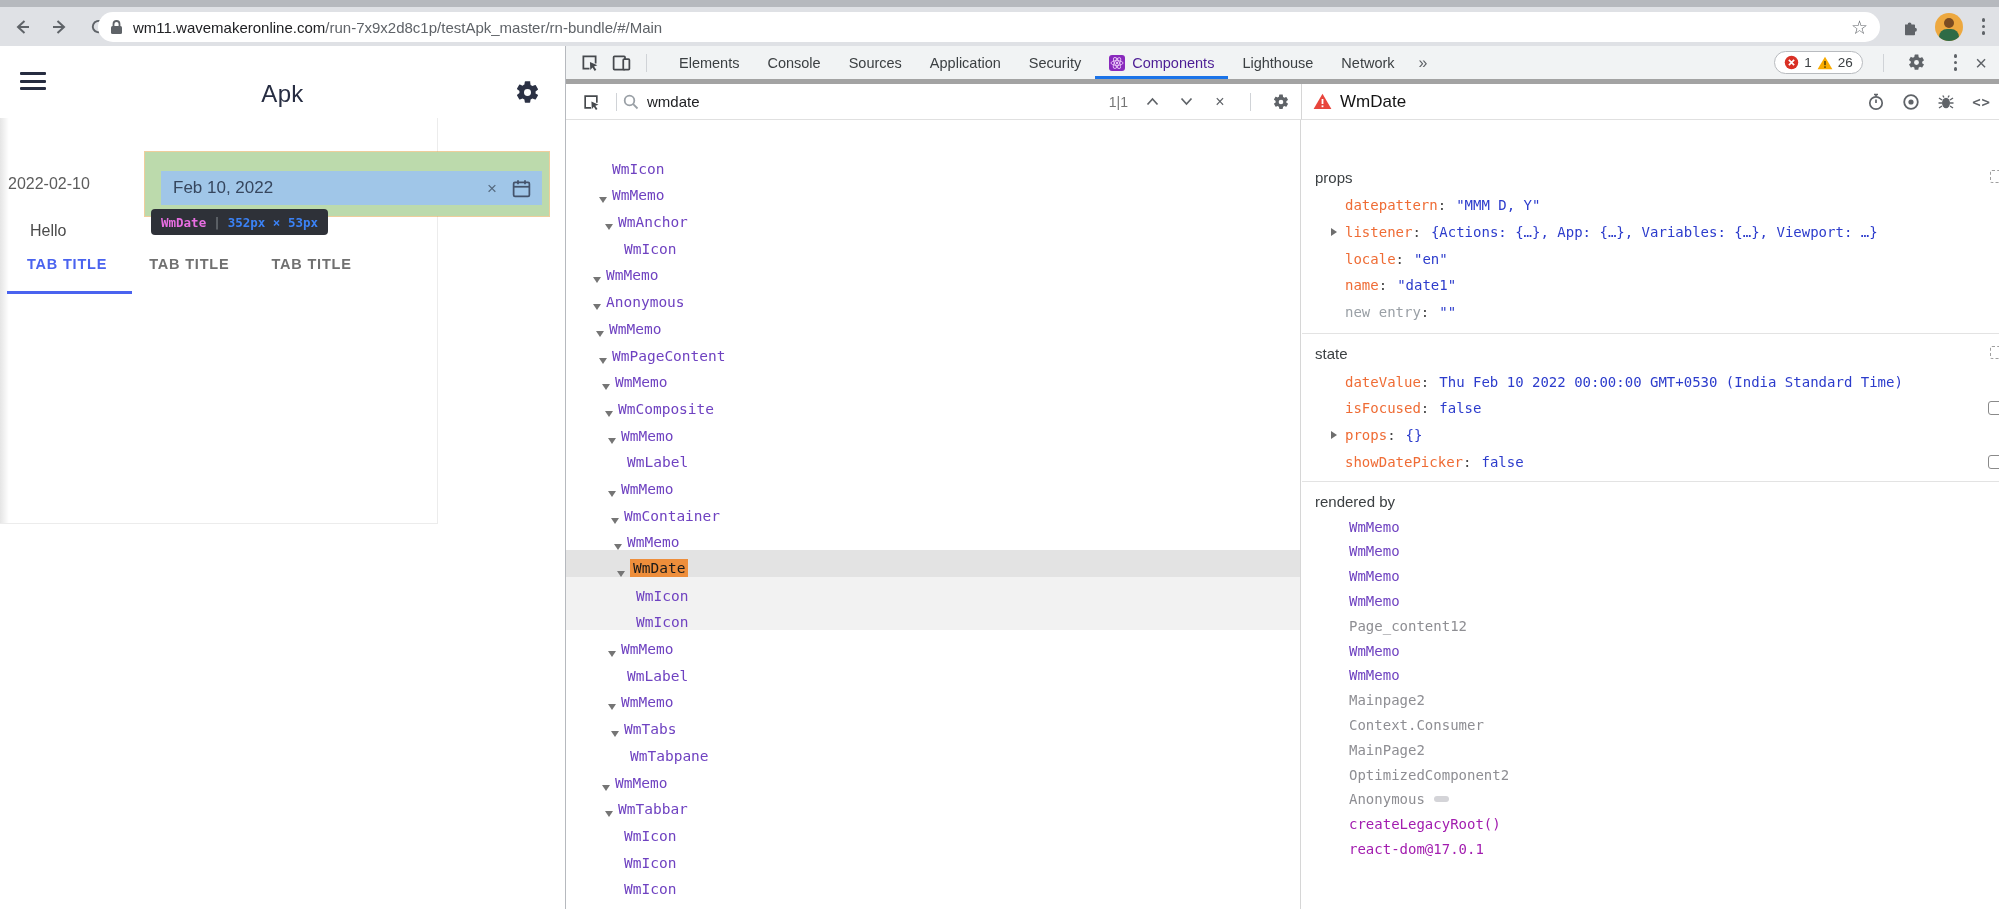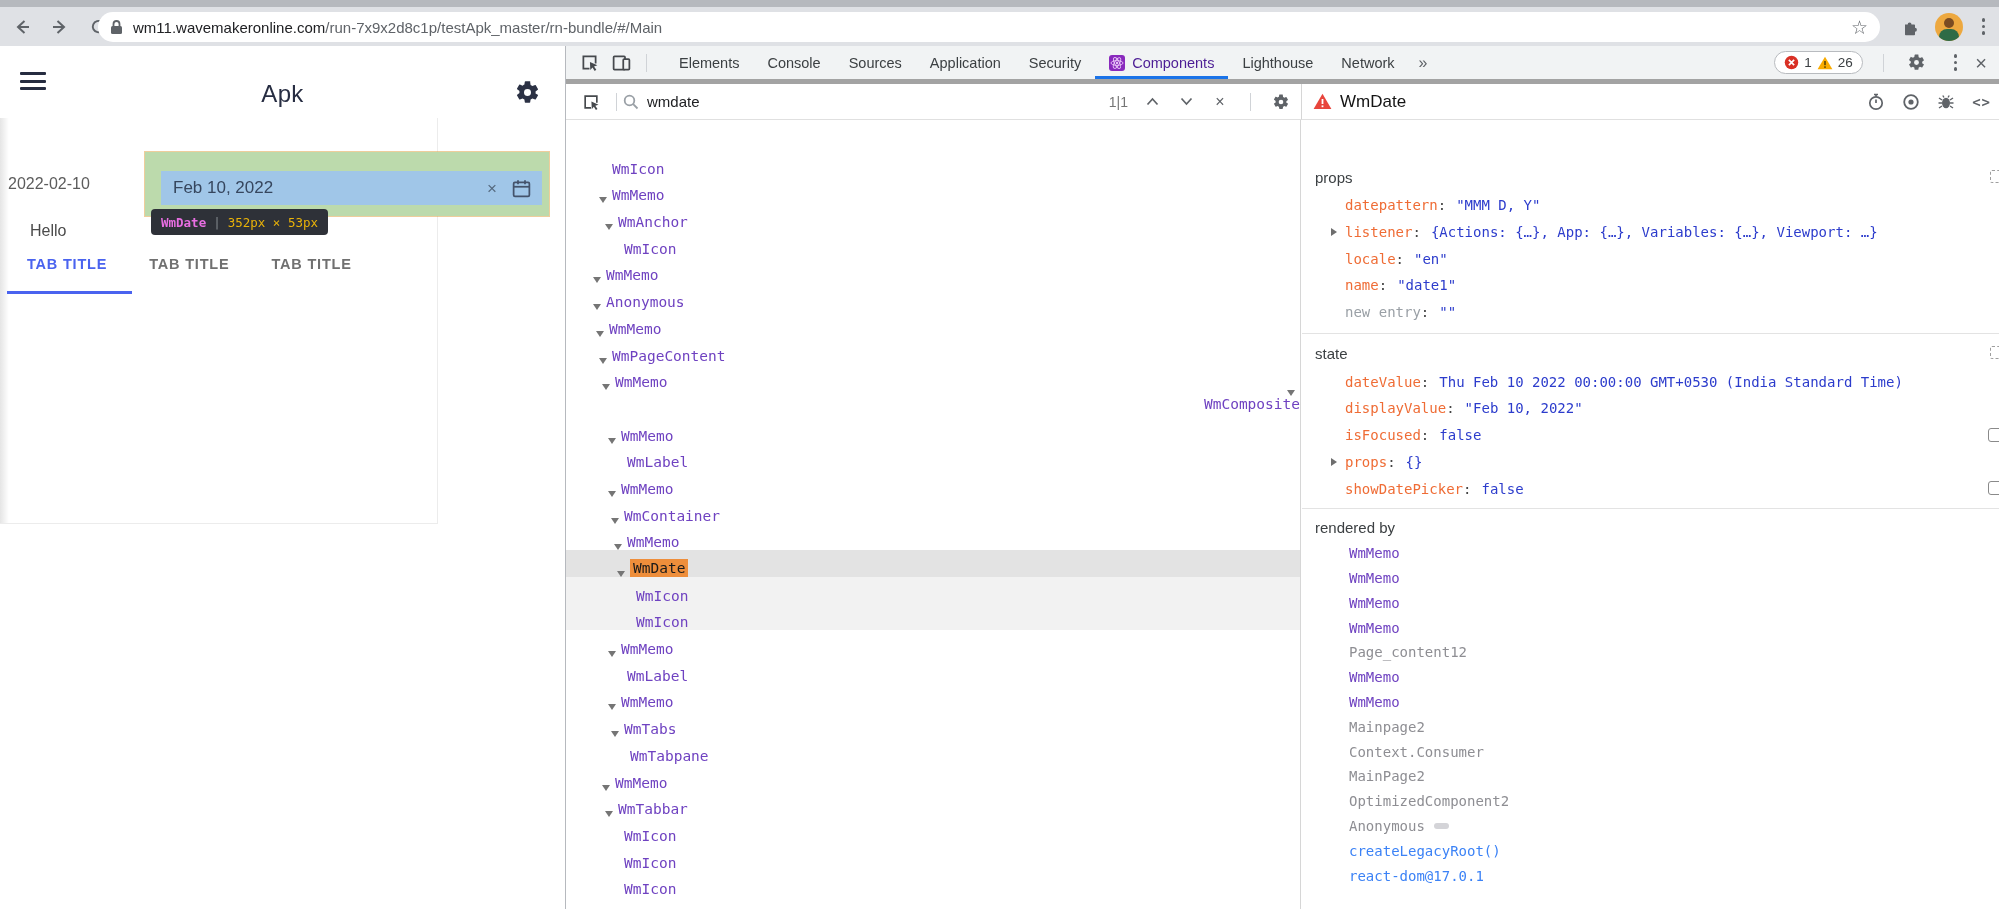--- a/index.html
+++ b/index.html
@@ -39,21 +39,21 @@
   #overlay-green { position:absolute; left:145px; top:106px; width:404px; height:64px; background:#bcdaac; outline:1px solid rgba(226,164,74,.55);padding-left:36px; }
   #overlay-blue { position:absolute; left:16px; top:19px; width:381px; height:34px; background:#a0c6e8; display:flex; align-items:center; }
   #date-value { font-size:17px; color:#36465e; padding-left:12px; flex:1; }
   #date-clear { font-size:17px; color:#56master6b80; color:#566b80; cursor:pointer; margin-right:14px; line-height:1; }
   #date-cal { margin-right:10px; cursor:pointer; display:flex; }
 
   #inspect-tooltip { position:absolute; left:151px; top:163px; height:26px; background:#2e3138; border-radius:4px;
     display:flex; align-items:center; padding:0 10px; font-family:"DejaVu Sans Mono", monospace; font-size:12.5px; white-space:nowrap; }
   #inspect-tooltip .comp { color:#e86ee2; font-weight:bold; }
   #inspect-tooltip .sep { color:#80868b; margin:0 7px; }
-  #inspect-tooltip .dims { color:#eab308; }
+  #inspect-tooltip .dims { color:#3b82f6;font-weight:bold; }
 
   #greeting { position:absolute; left:30px; top:176px; font-size:16px; color:#4b4b4b; }
 
   #app-tabs { position:absolute; left:27px; top:210px; display:flex; gap:42px; }
   .app-tab { font-size:14.5px; font-weight:600; letter-spacing:.8px; color:#707070; cursor:pointer; }
   .app-tab.active { color:#4a63ef; }
   #tab-underline { position:absolute; left:7px; top:245px; width:125px; height:3px; background:#4a63ef; }
 
   
   #devtools { position:absolute; left:565px; top:46px; width:1434px; height:863px; background:#fff; border-left:1px solid #b6b9be; }
@@ -115,21 +115,21 @@
   .entry .val { color:#2c3ccc; margin-left:10px; white-space:pre; }
   .entry .cbox { position:absolute; right:-2px; top:6px; width:14px; height:14px; border:1.5px solid #8a8a8a; border-radius:3px; background:#fff; cursor:pointer; }
   #sec-props { padding-top:46px; }
   #sec-state { padding-top:8px; }
   #sec-state .entries { padding-bottom:6px; }
   #sec-rb { padding-top:8px; border-bottom:none;text-align:right; }
   #rb-items { padding-top:2px; }
   .rb-item { height:24.8px; display:flex; align-items:center; padding-left:47px; font-family:"DejaVu Sans Mono", monospace; font-size:14px; }
   .rb-link { color:#6f42c1; cursor:pointer; }
   .rb-muted { color:#8e8e93; cursor:pointer; }
-  .rb-plain { color:#3b82f6; }
+  .rb-plain { color:#a21caf; }
   .anon-badge { width:15px; height:6px; background:#d4d4d8; border-radius:3px; margin-left:9px; }
 
   svg { display:block; }
 </style>
 </head>
 <body>
 
 <div id="browser-bar">
   <div id="window-strip"></div>
   <div class="nav-btns">
@@ -411,21 +411,21 @@
         <span class="tlabel">WmMemo</span>
       </div>
       <div class="trow" style="padding-left: 31px;">
         <span class="tri down"></span>
         <span class="tlabel">WmPageContent</span>
       </div>
       <div class="trow" style="padding-left: 34px;">
         <span class="tri down"></span>
         <span class="tlabel">WmMemo</span>
       </div>
-      <div class="trow" style="padding-left: 37px; flex-direction: column;">
+      <div class="trow" style="padding-left: 37px;">
         <span class="tri down"></span>
         <span class="tlabel">WmComposite</span>
       </div>
       <div class="trow" style="padding-left: 40px;">
         <span class="tri down"></span>
         <span class="tlabel">WmMemo</span>
       </div>
       <div class="trow" style="padding-left: 46px;">
         <span class="tri"></span>
         <span class="tlabel">WmLabel</span>
@@ -535,24 +535,20 @@
       <div class="sec-head">
         <span>state</span>
         <span class="copy-ic"></span>
       </div>
       <div class="entries" id="state-entries">
           <div class="entry">
             <span class="key">dateValue</span>
             <span class="val">Thu Feb 10 2022 00:00:00 GMT+0530 (India Standard Time)</span>
           </div>
           <div class="entry">
-            <span class="key">displayValue</span>
-            <span class="val">"Feb 10, 2022"</span>
-          </div>
-          <div class="entry">
             <span class="key">isFocused</span>
             <span class="val">false</span>
             <span class="cbox"></span>
           </div>
           <div class="entry">
             <span class="exp"></span>
             <span class="key">props</span>
             <span class="val">{}</span>
           </div>
           <div class="entry">

